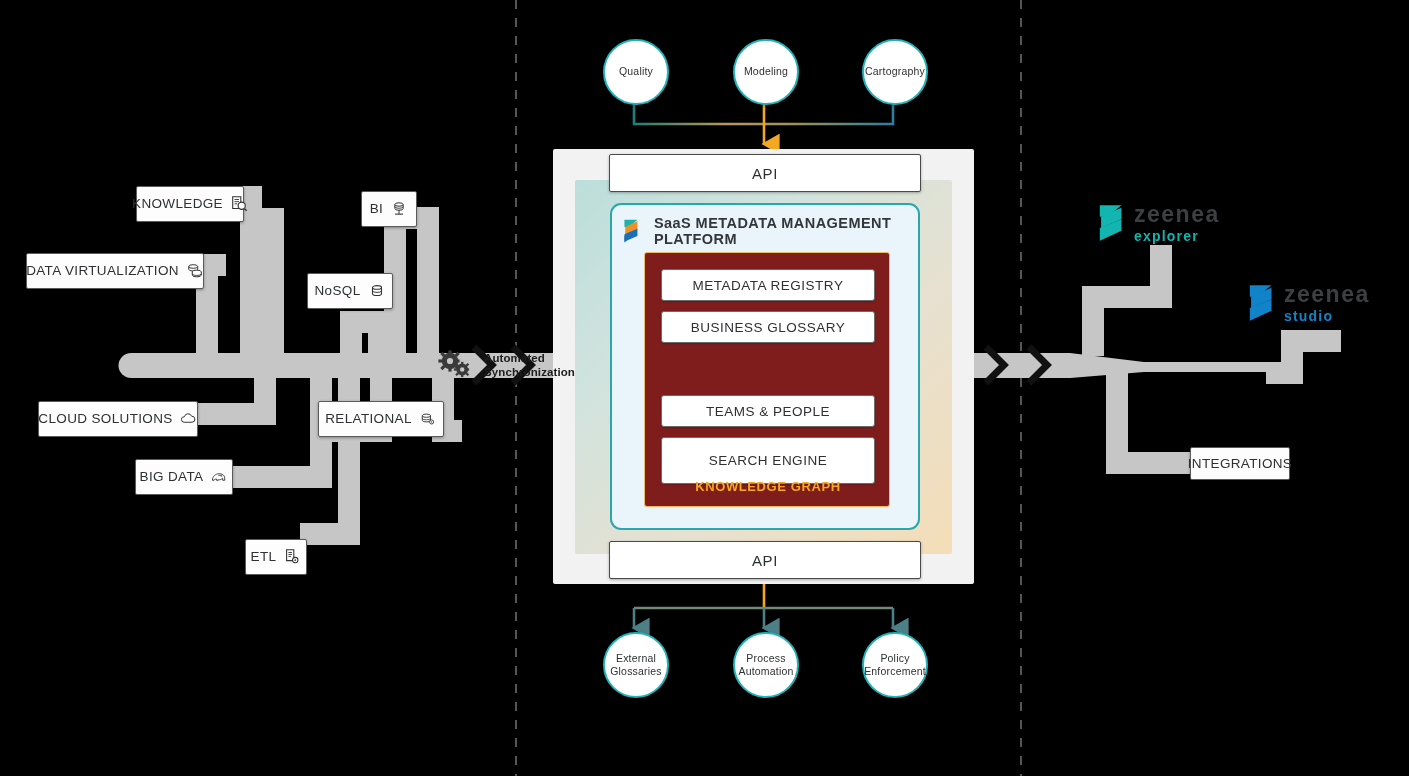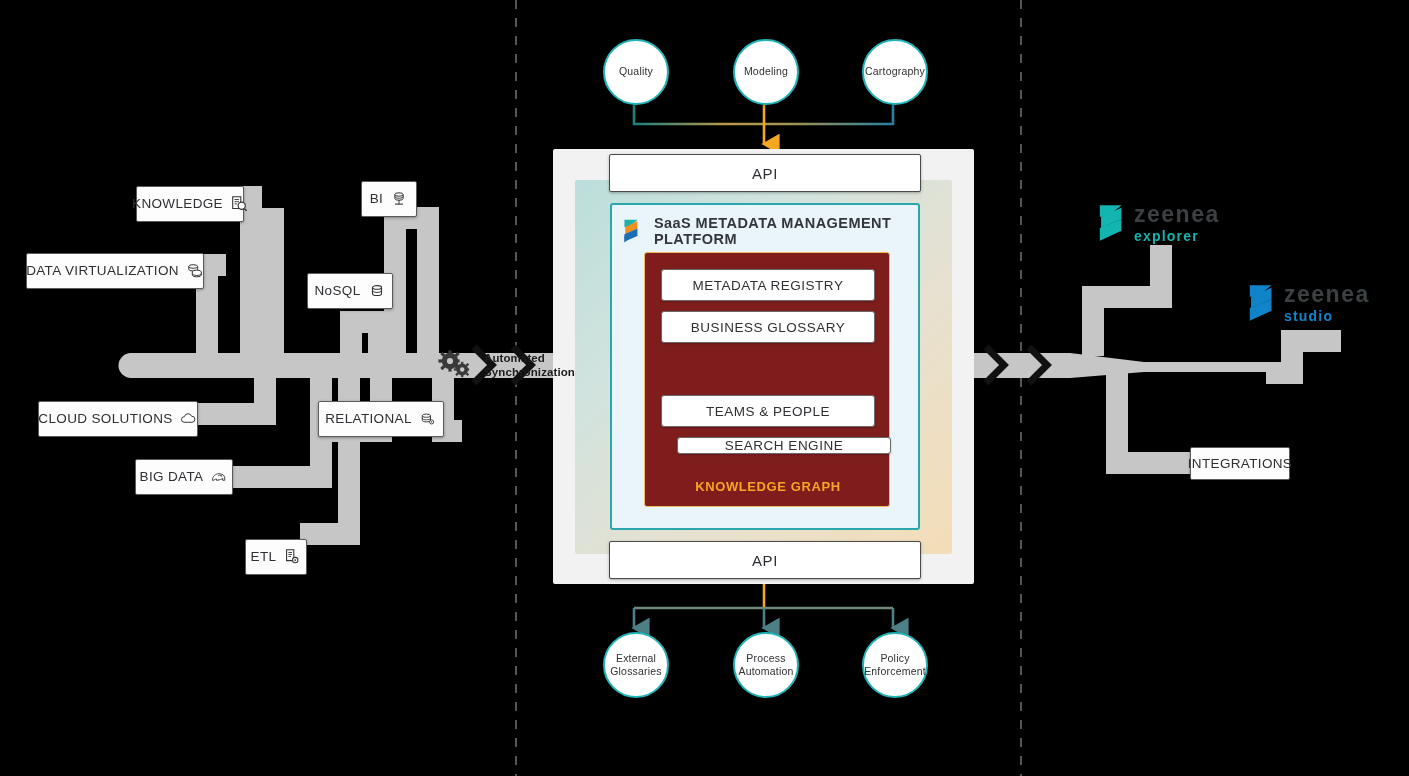--- a/index.html
+++ b/index.html
@@ -17,21 +17,21 @@
   }
   .srcbox .lbl{line-height:1;}
   .srcbox .ico{width:18px;height:18px;display:block;flex:0 0 auto;}
 
   
   .layer-outer{background:#f2f2f2;border-radius:2px;}
   .layer-mid{
     background:linear-gradient(135deg,#b9ddd9 0%,#cfe2dd 30%,#e6e0cf 62%,#f4dcb4 100%);
     border-radius:2px;opacity:.95;
   }
-  .layer-inner{background:#eaf4fb;border:2px solid #2aa7ad;border-radius:3px;}
+  .layer-inner{background:#eaf4fb;border:2px solid #2aa7ad;border-radius:11px;}
   .apibox{
     background:#fff;border:1px solid #4a4a4a;border-radius:2px;
     display:flex;align-items:center;justify-content:center;
     color:#2e3033;font-size:15px;letter-spacing:.6px;
     box-shadow:0 1px 3px rgba(0,0,0,.3);
   }
   .platform-title{
     display:flex;align-items:center;gap:14px;
     color:#33373b;font-size:14.5px;font-weight:600;letter-spacing:.45px;
   }
@@ -235,21 +235,21 @@
     <div class="node kg-box" style="left:32px;top:47px;width:246px;height:255px;position:absolute;">
       <div class="node modbox" style="left:16px;top:16px;width:214px;height:32px;">
         <span>METADATA REGISTRY</span>
       </div>
       <div class="node modbox" style="left:16px;top:58px;width:214px;height:32px;">
         <span>BUSINESS GLOSSARY</span>
       </div>
       <div class="node modbox" style="left:16px;top:142px;width:214px;height:32px;">
         <span>TEAMS &amp; PEOPLE</span>
       </div>
-      <div class="node modbox" style="left:32px;top:184px;width:214px;height:17px;">
+      <div class="node modbox" style="left:16px;top:184px;width:214px;height:47px;">
         <span>SEARCH ENGINE</span>
       </div>
       <div class="kg-label" style="position:absolute;left:0;top:226px;width:246px;">KNOWLEDGE GRAPH</div>
     </div>
   </div>
 
   <div class="node apibox" style="left:609px;top:541px;width:312px;height:38px;">
     <span>API</span>
   </div>
 
@@ -294,21 +294,21 @@
   <div class="node srcbox" style="left:135px;top:459px;width:98px;height:36px;">
     <span class="lbl">BIG DATA</span>
     <svg class="ico" viewBox="0 0 22 20">
       <path d="M3,14 C3,9 7,6 11,6 C15,6 18,8 18,11 L18,14 L15.5,14 L15.5,11.5
                C14,13 12,13.5 10,13.5 L10,14 L8,14 L8,12.5 C6,12.5 5,13 5,14 Z" fill="#fff" stroke="#333" stroke-width="1.1" stroke-linejoin="round"></path>
       <path d="M10,8.5 C12,7.5 14,8 14.5,9.6" fill="none" stroke="#333" stroke-width="1"></path>
       <circle cx="13.6" cy="8.4" r="0.7" fill="#333"></circle>
     </svg>
   </div>
 
-  <div class="node srcbox" style="left:361px;top:181px;width:56px;height:36px;">
+  <div class="node srcbox" style="left:361px;top:191px;width:56px;height:36px;">
     <span class="lbl">BI</span>
     <svg class="ico" viewBox="0 0 20 20">
       <ellipse cx="10" cy="5" rx="4.6" ry="1.9" fill="none" stroke="#333" stroke-width="1.1"></ellipse>
       <path d="M5.4,5 V9.5 A4.6,1.9 0 0 0 14.6,9.5 V5" fill="none" stroke="#333" stroke-width="1.1"></path>
       <path d="M5.4,7.3 A4.6,1.9 0 0 0 14.6,7.3" fill="none" stroke="#333" stroke-width="1"></path>
       <line x1="10" y1="11.4" x2="10" y2="15.5" stroke="#333" stroke-width="1.1"></line>
       <line x1="5.5" y1="15.7" x2="14.5" y2="15.7" stroke="#333" stroke-width="1.2"></line>
     </svg>
   </div>
 

